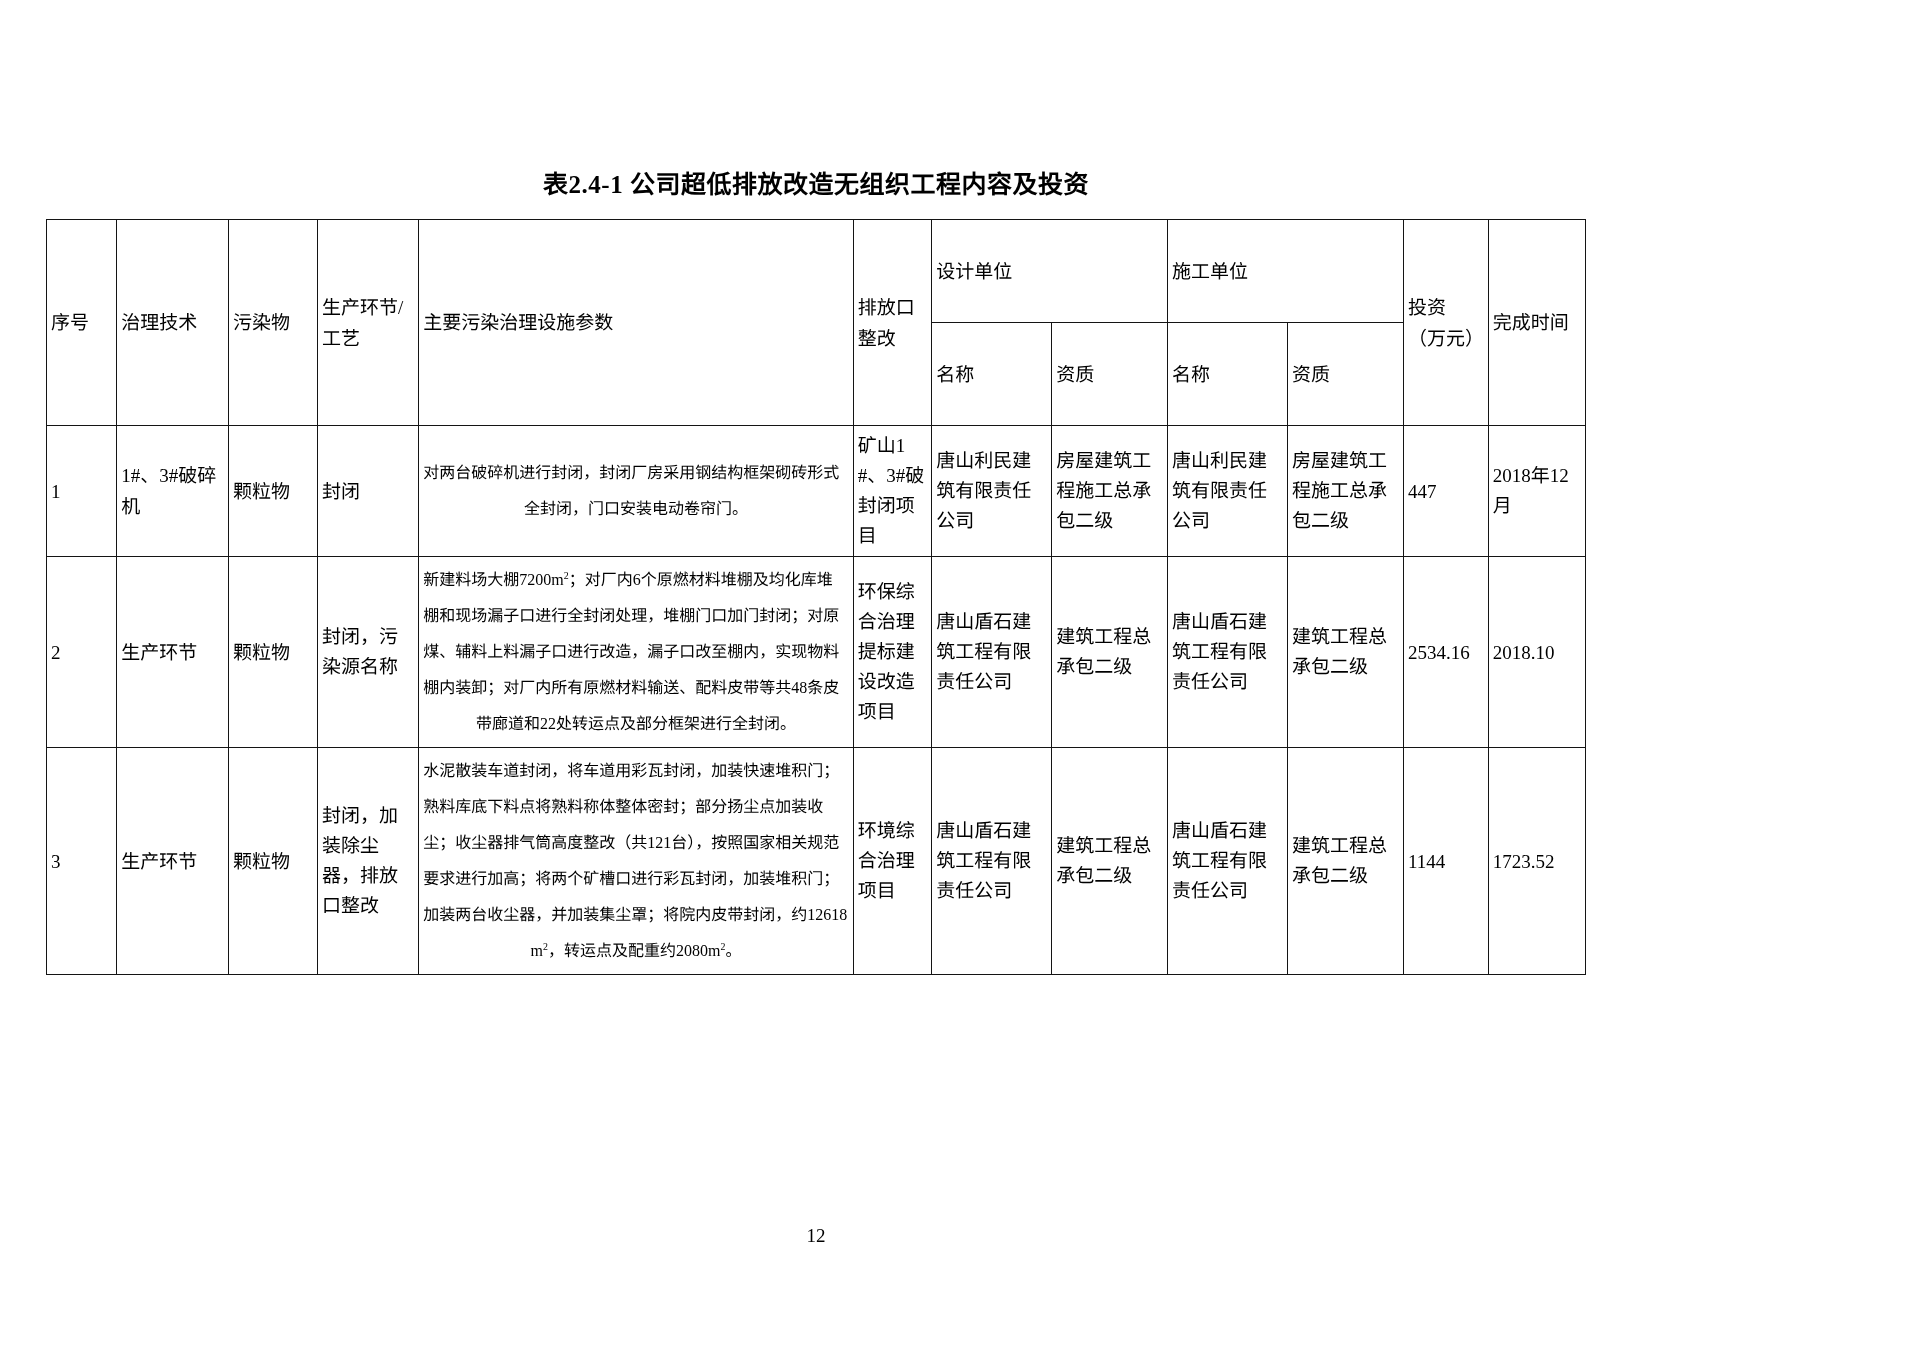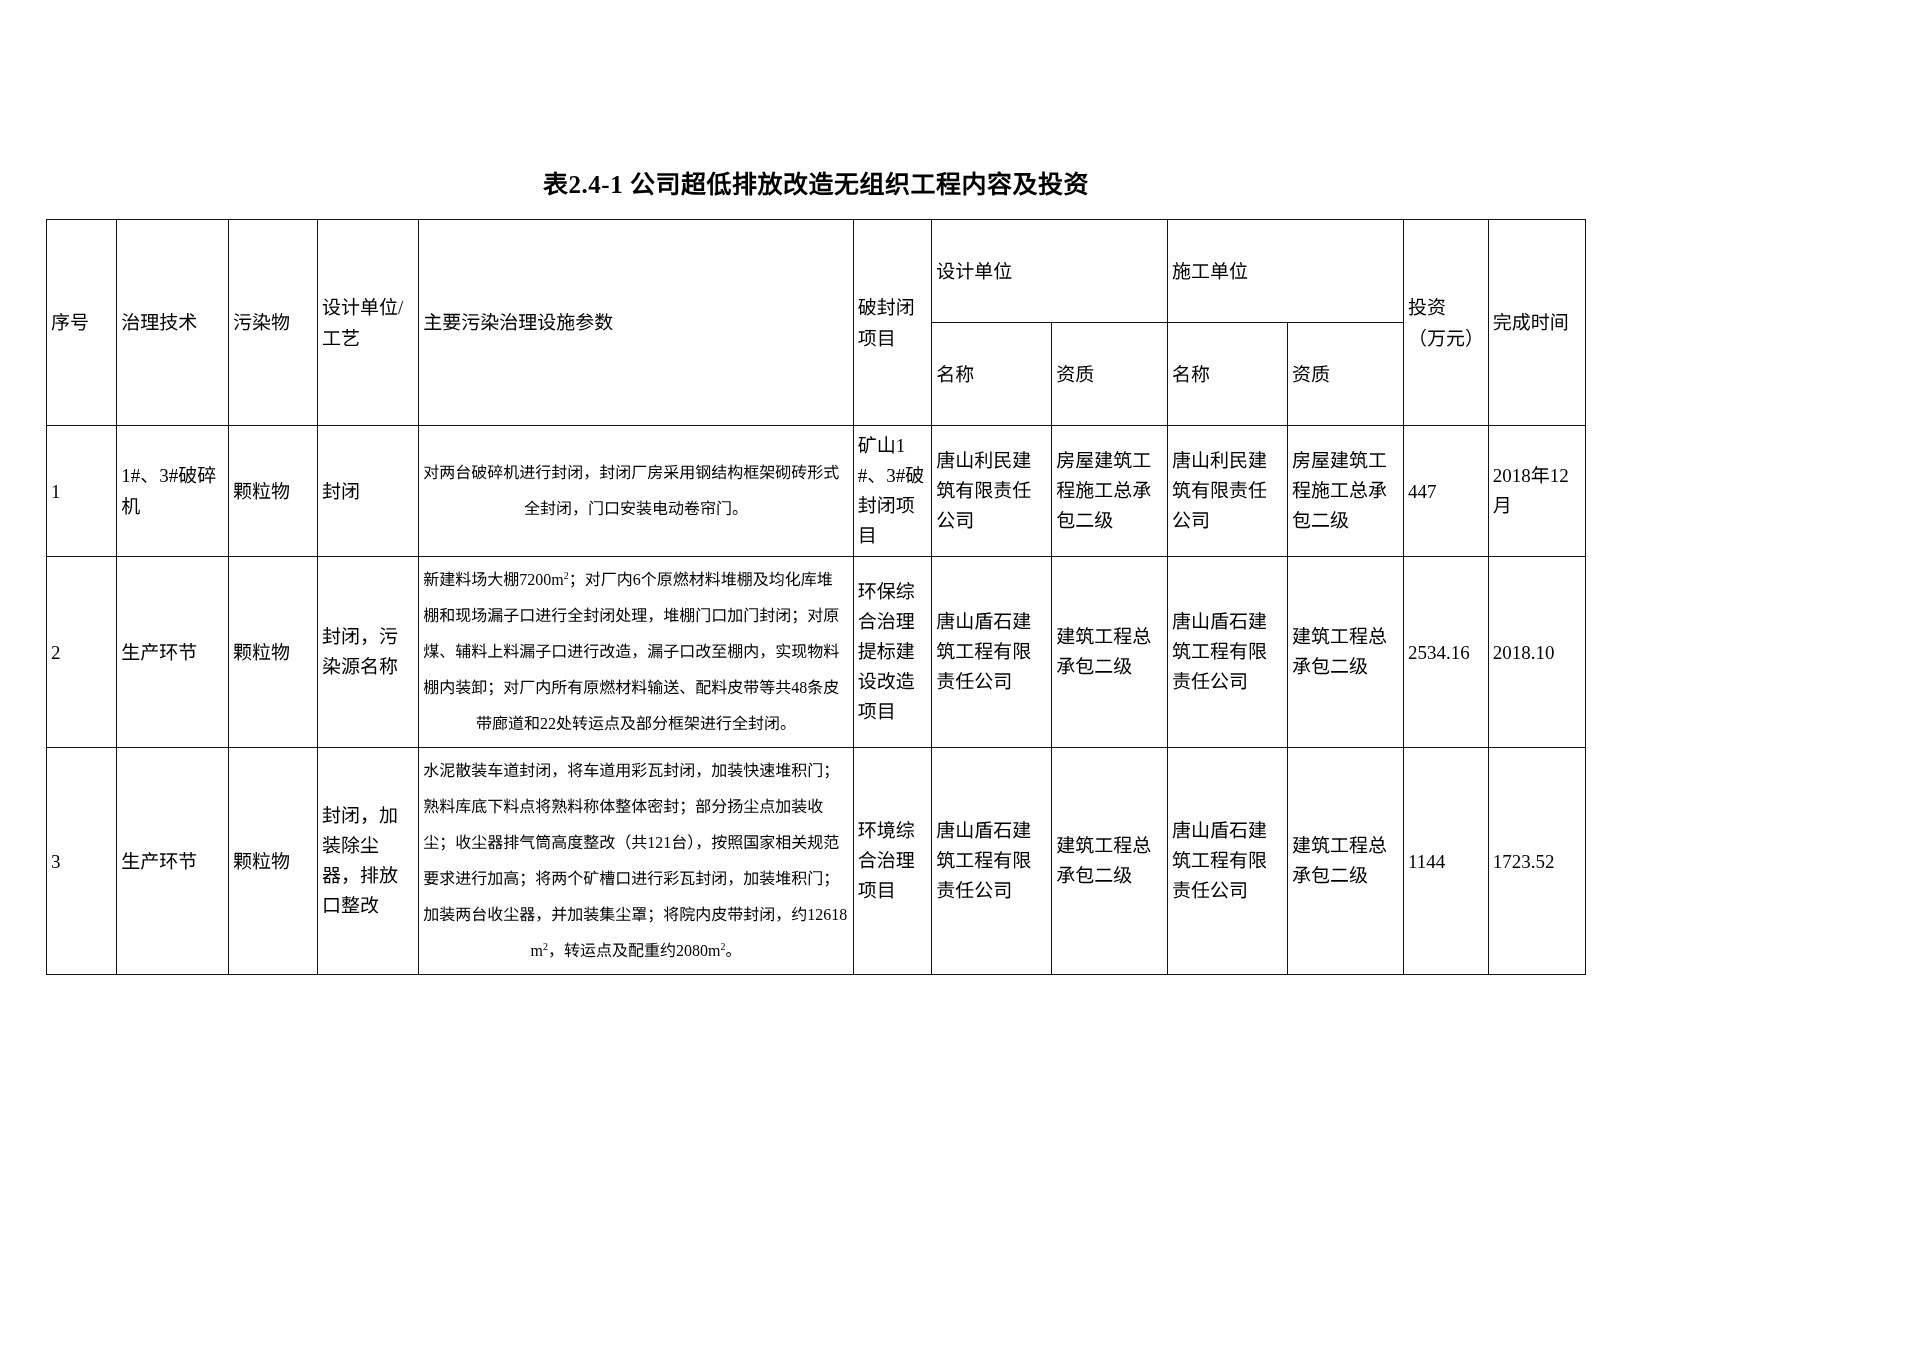--- a/index.html
+++ b/index.html
@@ -120,23 +120,23 @@
         <col class="c-cname">
           <col class="c-cqual">
         <col class="c-inv">
           <col class="c-date">
       </colgroup>
       <thead>
         <tr>
           <th rowspan="2">序号</th>
           <th rowspan="2">治理技术</th>
           <th rowspan="2">污染物</th>
-          <th rowspan="2">设计单位/工艺</th>
+          <th rowspan="2">生产环节/工艺</th>
           <th rowspan="2">主要污染治理设施参数</th>
-          <th rowspan="2">破封闭项目</th>
+          <th rowspan="2">排放口整改</th>
           <th colspan="2" class="hdr-sub">设计单位</th>
           <th colspan="2" class="hdr-sub">施工单位</th>
           <th rowspan="2">投资（万元）</th>
           <th rowspan="2">完成时间</th>
         </tr>
         <tr>
           <th class="hdr-sub">名称</th>
           <th class="hdr-sub">资质</th>
           <th class="hdr-sub">名称</th>
           <th class="hdr-sub">资质</th>
@@ -186,14 +186,15 @@
           <td class="narrow">唐山盾石建筑工程有限责任公司</td>
           <td class="narrow">建筑工程总承包二级</td>
           <td class="num">1144</td>
           <td class="num">1723.52</td>
         </tr>
 
       </tbody>
     </table>
   </div>
 
+  <div class="page-number">12</div>
 
 </div>
 
 </body></html>

